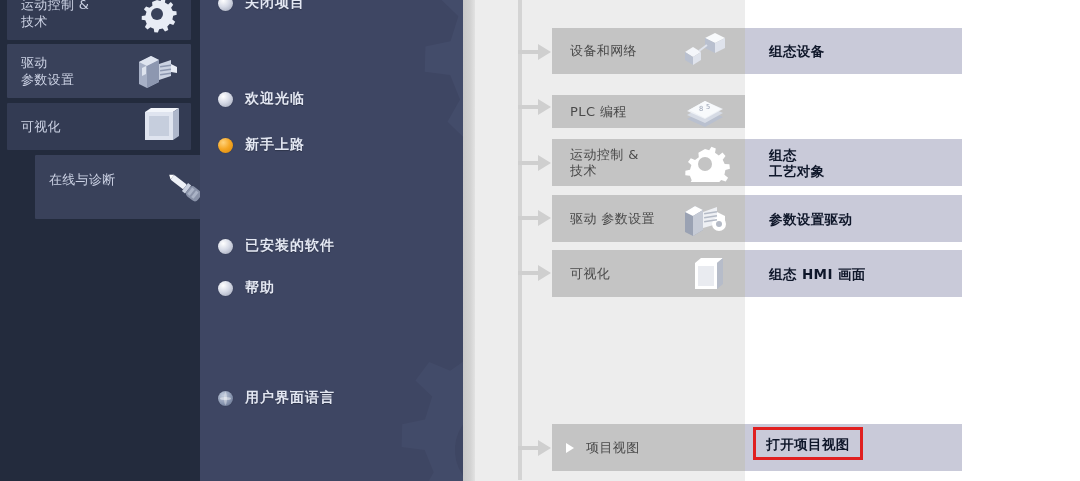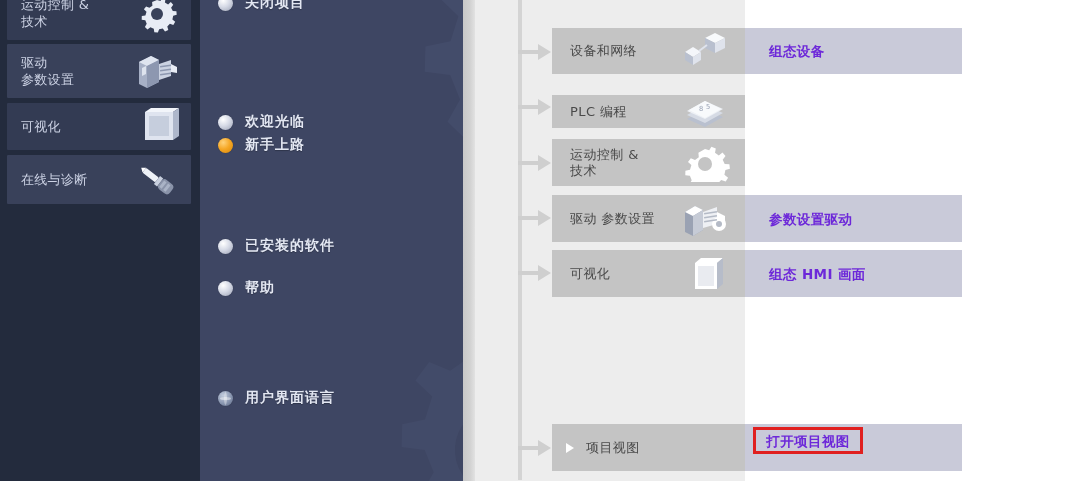--- a/index.html
+++ b/index.html
@@ -192,21 +192,21 @@
     margin-left: 18px;
     color: #4a4a4a;
     font-size: 13px;
     line-height: 16px;
     white-space: pre-line;
     font-weight: 400;
     letter-spacing: 0.4px;
   }
   .row-action {
     margin-left: 24px;
-    color: #6d28d9;
+    color: #0f172a;
     font-size: 13.5px;
     line-height: 16px;
     white-space: pre-line;
     font-weight: 700;
     letter-spacing: 0.4px;
   }
   .row-icon {
     position: absolute;
     right: 14px;
     top: 50%;
@@ -220,21 +220,21 @@
     border-top: 5px solid transparent;
     border-bottom: 5px solid transparent;
     border-left: 8px solid #ffffff;
     flex: 0 0 auto;
   }
   .redbox {
     position: absolute;
     left: 8px;
     top: 3px;
     width: 110px;
-    height: 27px;
+    height: 33px;
     border: 3px solid #e02020;
     box-sizing: border-box;
     display: flex;
     align-items: center;
     justify-content: center;
   }
   .redbox .row-action {
     margin-left: 0;
   }
 </style>
@@ -281,21 +281,21 @@
       <div class="side-icon">
         <svg viewBox="0 0 48 42" width="48" height="42">
           <path d="M12 6 L40 6 L40 34 L12 34 Z" fill="#dfe4ef"></path>
           <path d="M12 6 L18 2 L46 2 L40 6 Z" fill="#f2f5fa"></path>
           <path d="M40 6 L46 2 L46 30 L40 34 Z" fill="#aeb7cb"></path>
           <path d="M16 10 L36 10 L36 30 L16 30 Z" fill="#c6cedd"></path>
         </svg>
       </div>
     </div>
 
-    <div class="side-item" style="top:155px;height:49px;">
+    <div class="side-item" style="top:155px;height:64px;margin-left:28px;">
       <div class="side-label" style="top:16px;">在线与诊断</div>
       <div class="side-icon">
         <svg viewBox="0 0 48 42" width="48" height="42">
           <g transform="rotate(38 24 21)">
             <rect x="8" y="18" width="16" height="6" rx="1" fill="#eef1f7"></rect>
             <rect x="24" y="16" width="4" height="10" fill="#c9d0df"></rect>
             <rect x="28" y="15" width="14" height="12" rx="4" fill="#8a93a9"></rect>
             <rect x="30" y="17" width="3" height="8" fill="#aab3c6"></rect>
             <rect x="35" y="17" width="3" height="8" fill="#aab3c6"></rect>
             <path d="M4 21 L8 18 L8 24 Z" fill="#ffffff"></path>
@@ -317,21 +317,21 @@
         <path d="M50 6 l7 2.2 3.6-7 7.4 3 -1.4 7.7 6.3 4.4 6.2-5 5 5.6 -4.6 6.4 3.4 7.2 7.8 0.2 0.8 7.5 -7.5 2.4 -1.6 7.7 6.1 4.9 -4 6.5 -7.4-2.4 -5.6 5.6 2.2 7.5 -7 3.2 -4.8-6.1 -7.8 1.4 -2.6 7.3 -7.6-0.6 -1-7.7 -7.2-3.2 -6.2 4.7 -5.4-5.2 3.8-6.8 -3-7.4 -7.7-1 0.2-7.6 7.6-1.6 2.4-7.6 -5.6-5.4 4.6-6.1 7 2.9 6.4-4.5 -0.6-7.7z"></path>
       </g>
       <circle cx="50" cy="50" r="15" fill="#3e4663"></circle>
     </svg>
 
     <div class="mid-item" style="top:-8px;">
       <span class="bullet"></span>
       <span class="mid-label">关闭项目</span>
     </div>
 
-    <div class="mid-item" style="top:111px;">
+    <div class="mid-item" style="top:88px;">
       <span class="bullet"></span>
       <span class="mid-label">欢迎光临</span>
     </div>
 
     <div class="mid-item" style="top:134px;">
       <span class="bullet orange"></span>
       <span class="mid-label">新手上路</span>
     </div>
 
     <div class="mid-item" style="top:235px;font-family:Liberation Mono, monospace;">
@@ -409,20 +409,24 @@
         <span class="row-label">运动控制 &amp;
 技术</span>
         <span class="row-icon">
           <svg viewBox="0 0 52 38" width="52" height="38">
             <g fill="#ffffff">
               <path d="M26 5 l4.2 1.3 2.2-3.6 4.4 1.8 -0.8 4.3 3.8 2.7 3.7-3 3 3.4 -2.8 3.9 2 4.3 4.7 0.1 0.5 4.5 -4.5 1.4 -1 4.6 3.7 3 -2.4 3.9 -4.5-1.5 -3.4 3.4 1.4 4.5 -4.2 1.9 -2.9-3.7 -4.7 0.9 -1.6 4.4 -4.6-0.4 -0.6-4.6 -4.3-1.9 -3.7 2.8 -3.2-3.1 2.3-4.1 -1.8-4.4 -4.6-0.6 0.1-4.5 4.6-1 1.4-4.6 -3.4-3.2 2.8-3.7 4.2 1.8 3.8-2.7 -0.4-4.6z"></path>
             </g>
             <circle cx="26" cy="20" r="7" fill="#c4c4c4"></circle>
           </svg>
         </span>
+      </div>
+      <div class="cell-right">
+        <span class="row-action">组态
+工艺对象</span>
       </div>
     </div>
 
     <div class="arrow" style="top:210px;">
       <div class="shaft"></div>
         <div class="head"></div>
     </div>
     <div class="row" style="top:195px;height:47px;">
       <div class="cell-left">
         <span class="row-label">驱动 参数设置</span>

